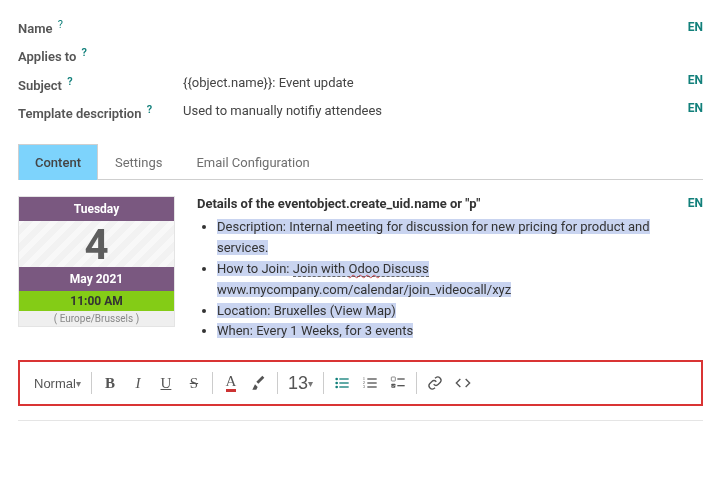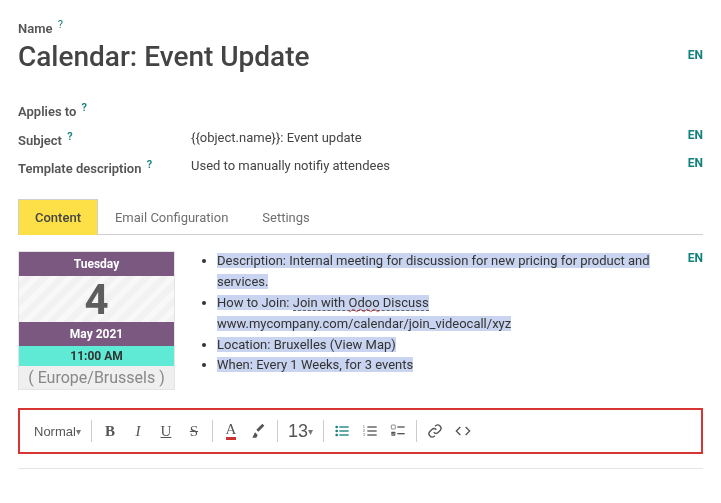--- a/index.html
+++ b/index.html
@@ -5,62 +5,62 @@
   * { box-sizing: border-box; }
   body {
     margin: 0;
     font-family: -apple-system, "Segoe UI", Roboto, Arial, sans-serif;
     font-size: 13px;
     color: #444;
     background: #fff;
     padding: 18px 18px 0 18px;
     width: 721px;
   }
-  .field-row { display: flex; align-items: flex-start; margin-bottom: 8px; gap: 8px; }
+  .field-row { display: flex; align-items: flex-start; margin-bottom: 8px; }
   .label-col { width: 165px; font-weight: 600; color: #555; padding-top: 2px; }
   .value-col { flex: 1; color: #444; padding-top: 2px; }
   .lang-col  { width: 40px; text-align: right; font-weight: 700; color: #12807b; font-size: 12px; }
   .qmark { color: #12807b; font-size: 11px; vertical-align: super; margin-left: 2px; cursor: pointer; }
   h1.name-value {
     font-size: 28px; font-weight: 500; margin: 4px 0 18px 0; color: #444;
   }
   .tabs {
     display: flex; align-items: flex-end; border-bottom: 1px solid #cfcfcf;
     margin-top: 22px; margin-bottom: 16px;
   }
   .tab {
     padding: 10px 16px 10px 16px;
     font-size: 13px; color: #6f6f6f; cursor: pointer;
     border: 1px solid transparent; border-bottom: none;
     position: relative; bottom: -1px;
   }
   .tab.active {
-    color: #444; border-color: #cfcfcf; background: #fde047; font-weight: 500;
+    color: #444; border-color: #cfcfcf; background: #7dd3fc; font-weight: 500;
   }
   .content-area { display: flex; gap: 22px; align-items: flex-start; }
   .mini-cal {
     width: 157px; text-align: center; font-size: 12px; color: #333;
     border: 1px solid #e4e4e4;
   }
   .mini-cal .dow {
     background: #7a5880; color: #fff; font-weight: 700; padding: 5px 0;
   }
   .mini-cal .daynum {
     font-size: 42px; font-weight: 700; color: #5e5e5e;
     padding: 2px 0 0 0; line-height: 1.05;
     background: repeating-linear-gradient(-45deg,#f2f2f2,#f2f2f2 6px,#f8f8f8 6px,#f8f8f8 12px);
   }
   .mini-cal .monthyear {
     background: #7a5880; color: #fff; font-weight: 700; padding: 5px 0;
   }
   .mini-cal .time {
-    background: #5eead4; padding: 3px 0; font-weight: 700;
+    background: #84cc16; padding: 3px 0; font-weight: 700;
   }
   .mini-cal .tz {
-    background: #efefef; padding: 2px 8px; color: #888; font-size: 16px;
+    background: #efefef; padding: 2px 8px; color: #888; font-size: 10px;
   }
   .details-col { flex: 1; position: relative; }
   .details-title { font-weight: 700; color: #333; margin-bottom: 6px; }
   .details-list { margin: 0; padding-left: 20px; line-height: 1.6; }
   .details-list li { color: #333; }
   .sel { background: #c9d4f0; }
   .sel.join { border-bottom: 1px dashed #666; }
   .en-float { position: absolute; right: 0; top: 0; font-weight: 700; color: #12807b; font-size: 12px; }
   .toolbar-wrap { margin-top: 18px; }
   .toolbar-red { border: 2px solid #d93434; background:#fff; }
@@ -82,21 +82,20 @@
 </style>
 </head>
 <body>
 
 <div class="field-row" style="align-items:center;">
   <div style="flex:1;">
     <div>
       <span style="font-weight:600;color:#555;">Name</span>
       <span class="qmark">?</span>
     </div>
-    <h1 class="name-value">Calendar: Event Update</h1>
   </div>
   <div class="lang-col" style="align-self:center;">
     <span>EN</span>
   </div>
 </div>
 
 <div class="field-row">
   <div class="label-col">
     <span>Applies to</span>
     <span class="qmark">?</span>
@@ -125,35 +124,36 @@
   <div class="value-col">
     <span>Used to manually notifiy attendees</span>
   </div>
   <div class="lang-col">
     <span>EN</span>
   </div>
 </div>
 
 <div class="tabs">
   <div class="tab active">Content</div>
+  <div class="tab">Settings</div>
   <div class="tab">Email Configuration</div>
-  <div class="tab">Settings</div>
 </div>
 
 <div class="content-area">
   <div class="mini-cal">
     <div class="dow">Tuesday</div>
     <div class="daynum">4</div>
     <div class="monthyear">May 2021</div>
     <div class="time">11:00 AM</div>
     <div class="tz">( Europe/Brussels )</div>
   </div>
 
   <div class="details-col">
     <span class="en-float">EN</span>
+    <div class="details-title">Details of the eventobject.create_uid.name or "p"</div>
     <ul class="details-list">
       <li>
         <span class="sel">Description: </span><span class="sel">Internal meeting for discussion for new pricing for product and services.</span>
       </li>
       <li>
         <span class="sel">How to Join: </span><span class="sel join"><span>Join with </span><span class="redwavy">Odoo</span><span> Discuss</span></span><br>
         <span class="sel">www.mycompany.com/calendar/join_videocall/xyz</span>
       </li>
       <li>
         <span class="sel">Location: </span><span class="sel">Bruxelles (View Map)</span>

